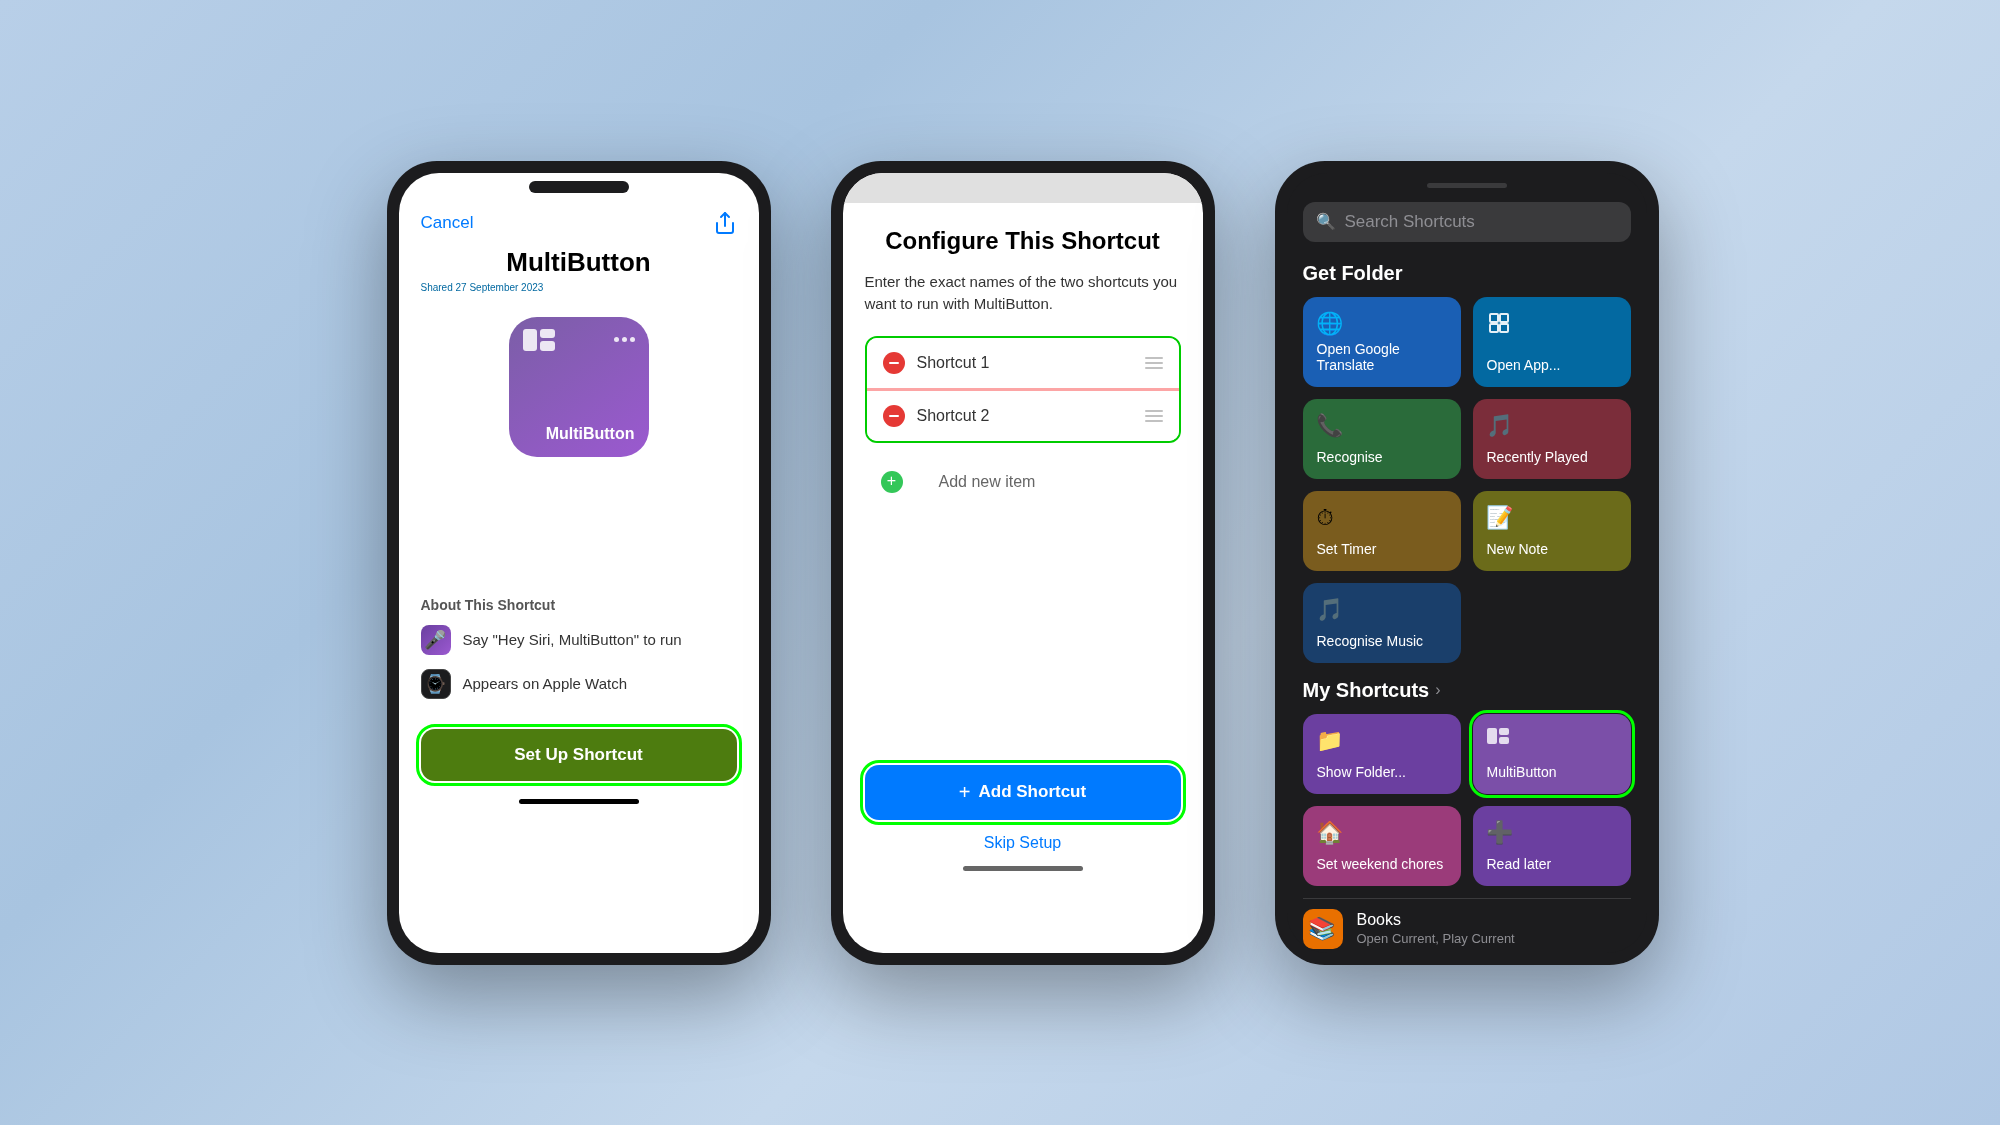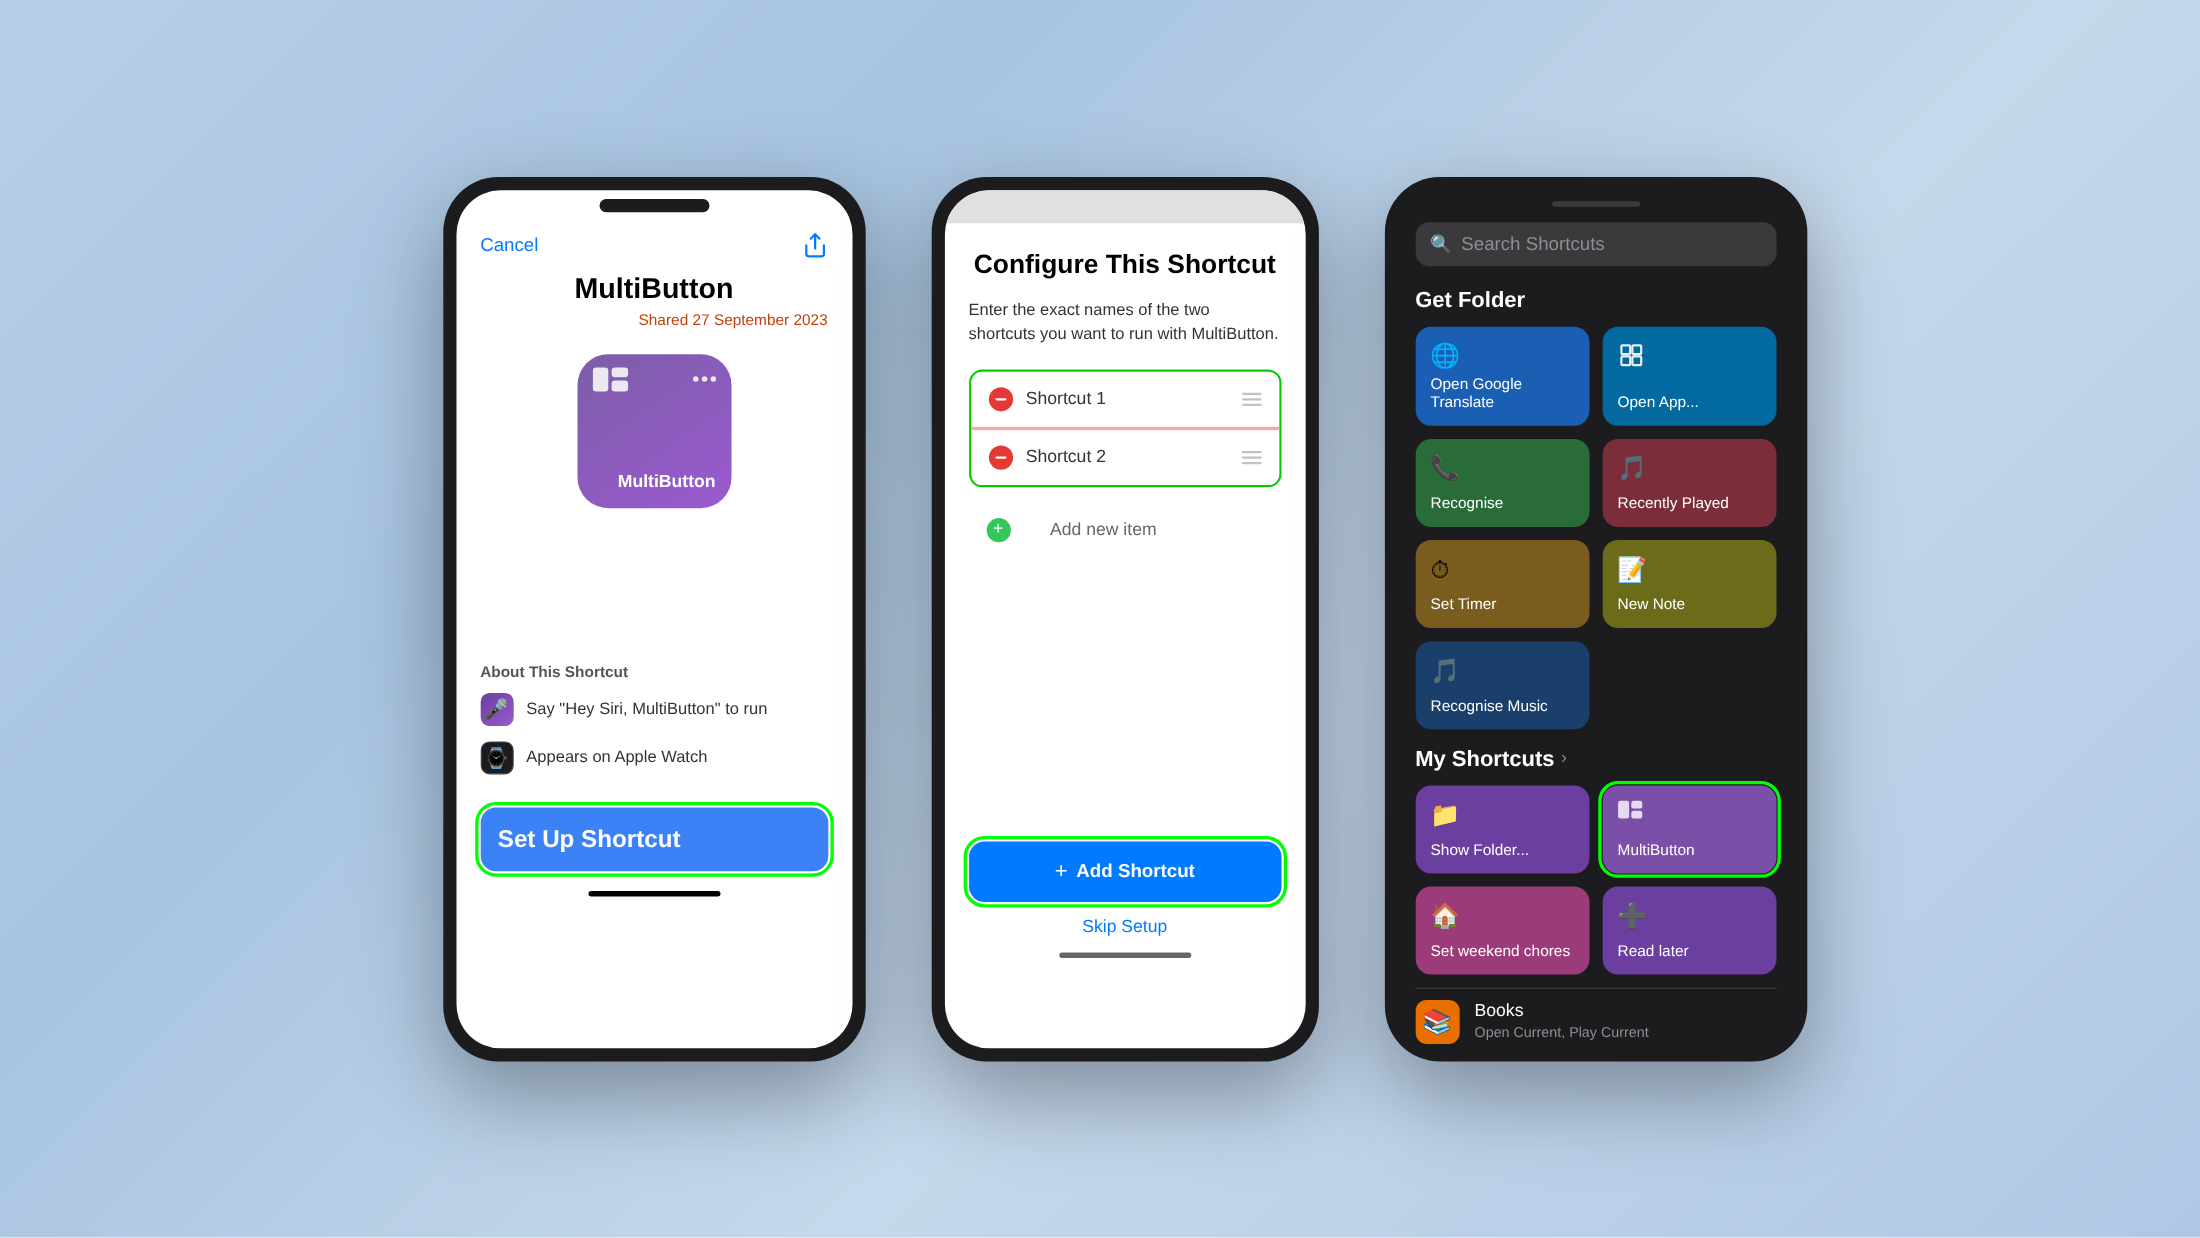--- a/index.html
+++ b/index.html
@@ -35,21 +35,21 @@
       width: 360px;
       height: 780px;
     }
     .phone1 {
       margin-top: 0;
       margin-left: 45px;
     }
 
     
     .phone2 .phone-screen {
-      width: 328px;
+      width: 360px;
       height: 780px;
     }
 
     
     .phone3 .phone-screen {
       width: 360px;
       height: 780px;
     }
     .phone3 .phone-screen {
       background: #1c1c1e;
@@ -82,23 +82,23 @@
       color: #007aff;
     }
     .p1-title {
       text-align: center;
       font-size: 26px;
       font-weight: 700;
       color: #000;
       padding: 0 22px;
     }
     .p1-subtitle {
-      text-align: right;
-      font-size: 14px;
-      color: #c2410c;
+      text-align: left;
+      font-size: 10px;
+      color: #0369a1;
       margin-top: 4px;
       padding: 0 22px;
     }
     .p1-icon-container {
       display: flex;
       justify-content: center;
       margin: 24px 0 0;
     }
     .p1-app-icon {
       width: 140px;
@@ -170,29 +170,29 @@
       justify-content: center;
       flex-shrink: 0;
       font-size: 18px;
     }
     .p1-about-text {
       font-size: 15px;
       color: #333;
     }
     .p1-setup-btn {
       margin: 30px 22px 0;
-      background: #3b82f6;
+      background: #4d7c0f;
       color: white;
       border: none;
       border-radius: 14px;
       padding: 16px;
-      font-size: 22px;
+      font-size: 17px;
       font-weight: 600;
       width: calc(100% - 44px);
-      text-align: left;
+      text-align: center;
       outline: 3px solid #00ff00;
       outline-offset: 2px;
     }
     .p1-home-indicator {
       width: 120px;
       height: 5px;
       background: #000;
       border-radius: 3px;
       margin: 18px auto 10px;
     }

